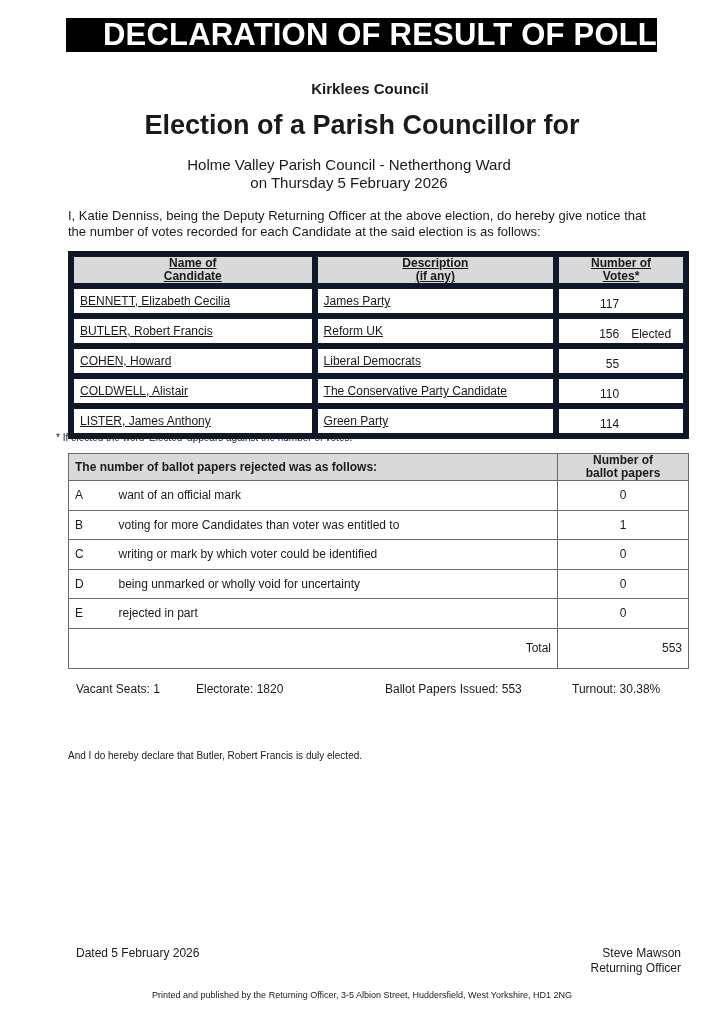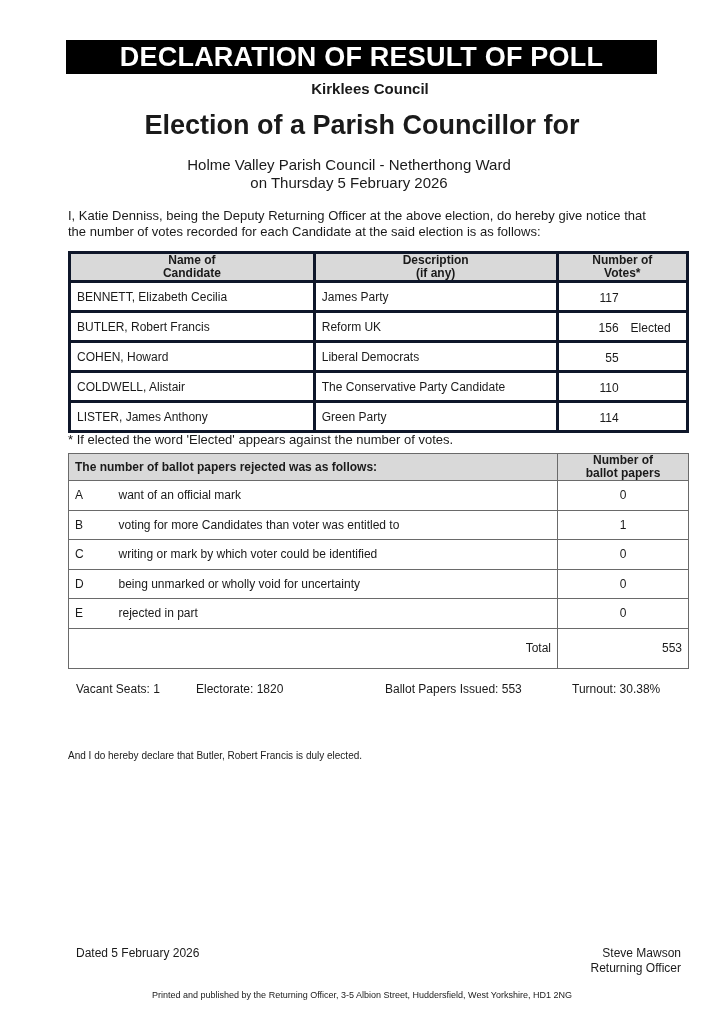--- a/index.html
+++ b/index.html
@@ -6,27 +6,27 @@
     html, body { width: 724px; height: 1024px; background: #ffffff; }
     body {
       position: relative;
       font-family: "Liberation Sans", sans-serif;
       color: #1a1a1a;
       overflow: hidden;
     }
     .abs { position: absolute; }
 
     .banner {
-      left: 66px; top: 40px; width: 591px; height: 34px;
+      left: 66px; top: 18px; width: 591px; height: 34px;
       background: #000000;
       color: #ffffff;
       font-weight: bold;
-      font-size: 27px;
+      font-size: 31px;
       line-height: 34px;
-      text-align: center;
+      text-align: right;
       letter-spacing: 0.2px;
     }
     .council {
       left: 8px; width: 724px; top: 80px;
       text-align: center; font-weight: bold; font-size: 15px;
     }
     .election-title {
       left: 0; width: 724px; top: 110px;
       text-align: center; font-weight: bold; font-size: 27px;
     }
@@ -38,21 +38,22 @@
       left: 68px; top: 208px; width: 640px;
       font-size: 13px; line-height: 16px;
     }
 
     table { border-collapse: collapse; }
     .cand-table {
       left: 68px; top: 251px; width: 621px;
       font-size: 12px;
     }
     .cand-table th, .cand-table td {
-      border: 3px solid #0f172a;
+      border: 6px solid #0f172a;
+      text-decoration: underline;
     }
     .cand-table th {
       background: #d9d9d9;
       font-weight: bold;
       text-align: center;
       height: 29px;
       line-height: 13px;
       font-size: 12px;
     }
     .cand-table td {
@@ -65,21 +66,21 @@
     .col-votes { width: 131px; }
     .votes-cell { position: relative; }
     .votes-num {
       position: absolute; left: 0; width: 60px; text-align: right; top: 8px;
     }
     .elected-tag {
       position: absolute; left: 72px; top: 8px;
     }
 
     .footnote {
-      left: 68px; top: 432px; font-size: 13px;
+      left: 56px; top: 432px; font-size: 10px;
     }
 
     .rej-table {
       left: 68px; top: 453px; width: 621px;
       font-size: 12px;
     }
     .rej-table th, .rej-table td {
       border-top: 1px solid #6a6a6a;
       border-bottom: 1px solid #6a6a6a;
     }

